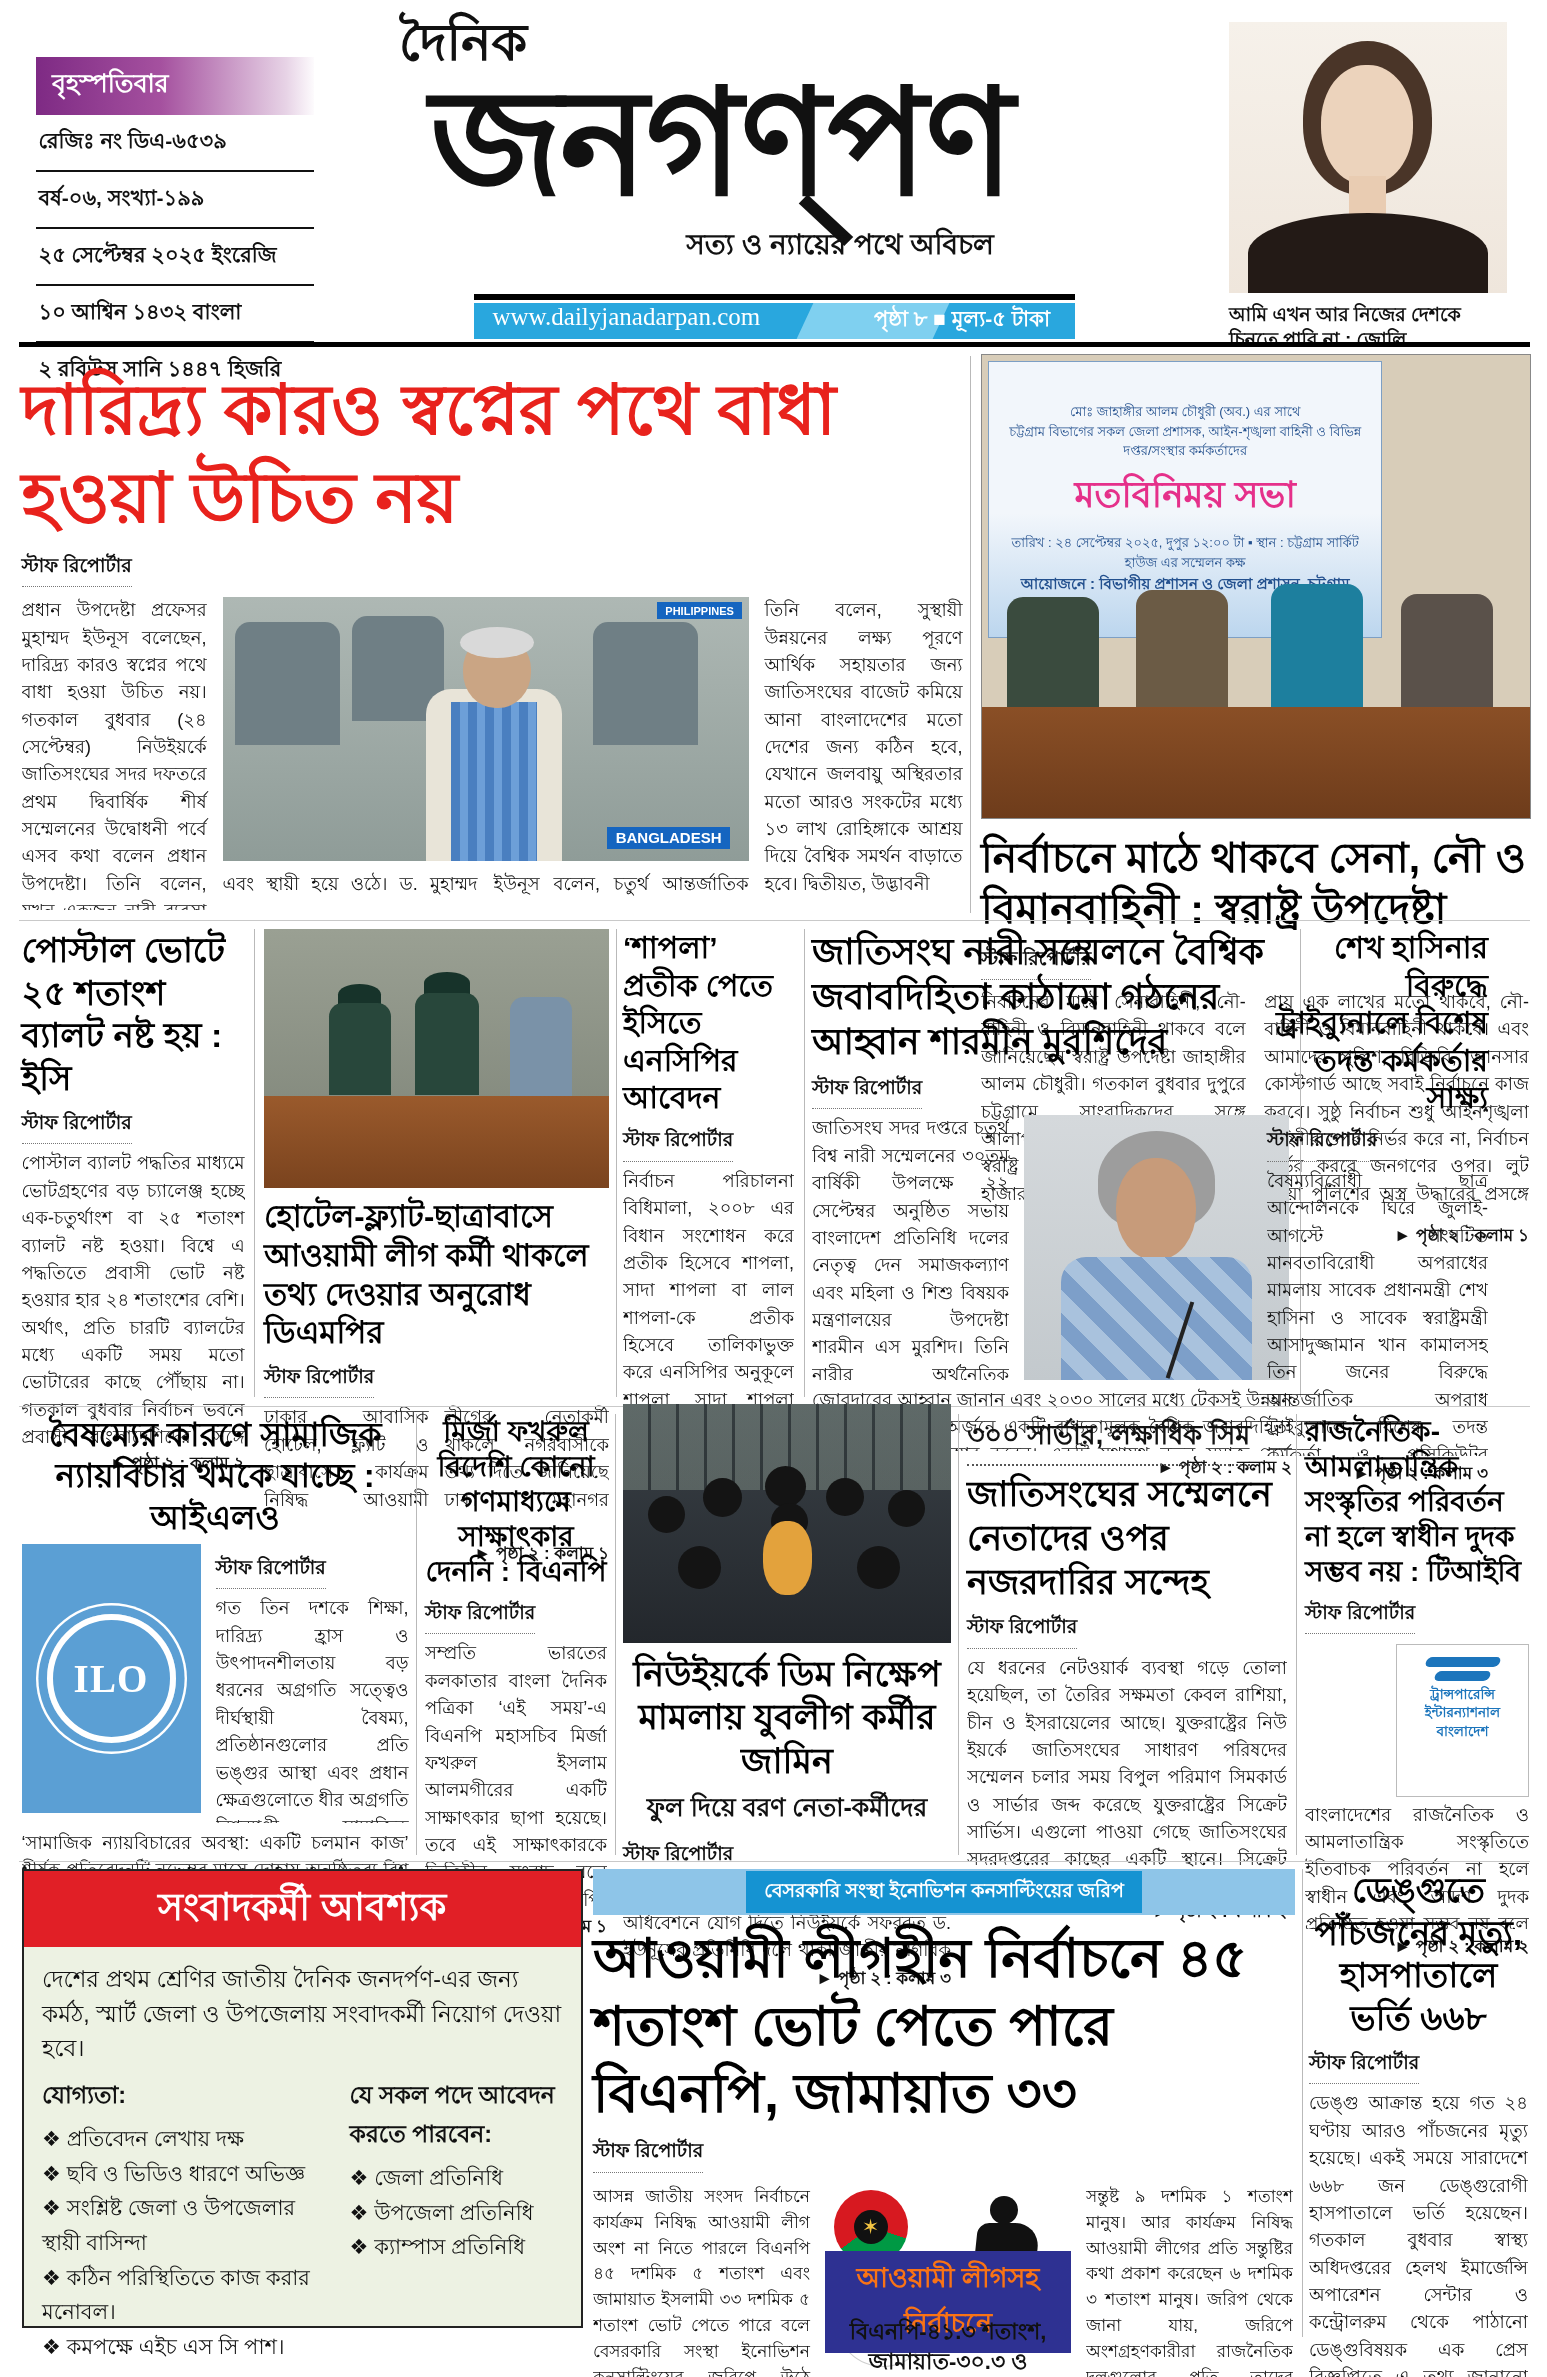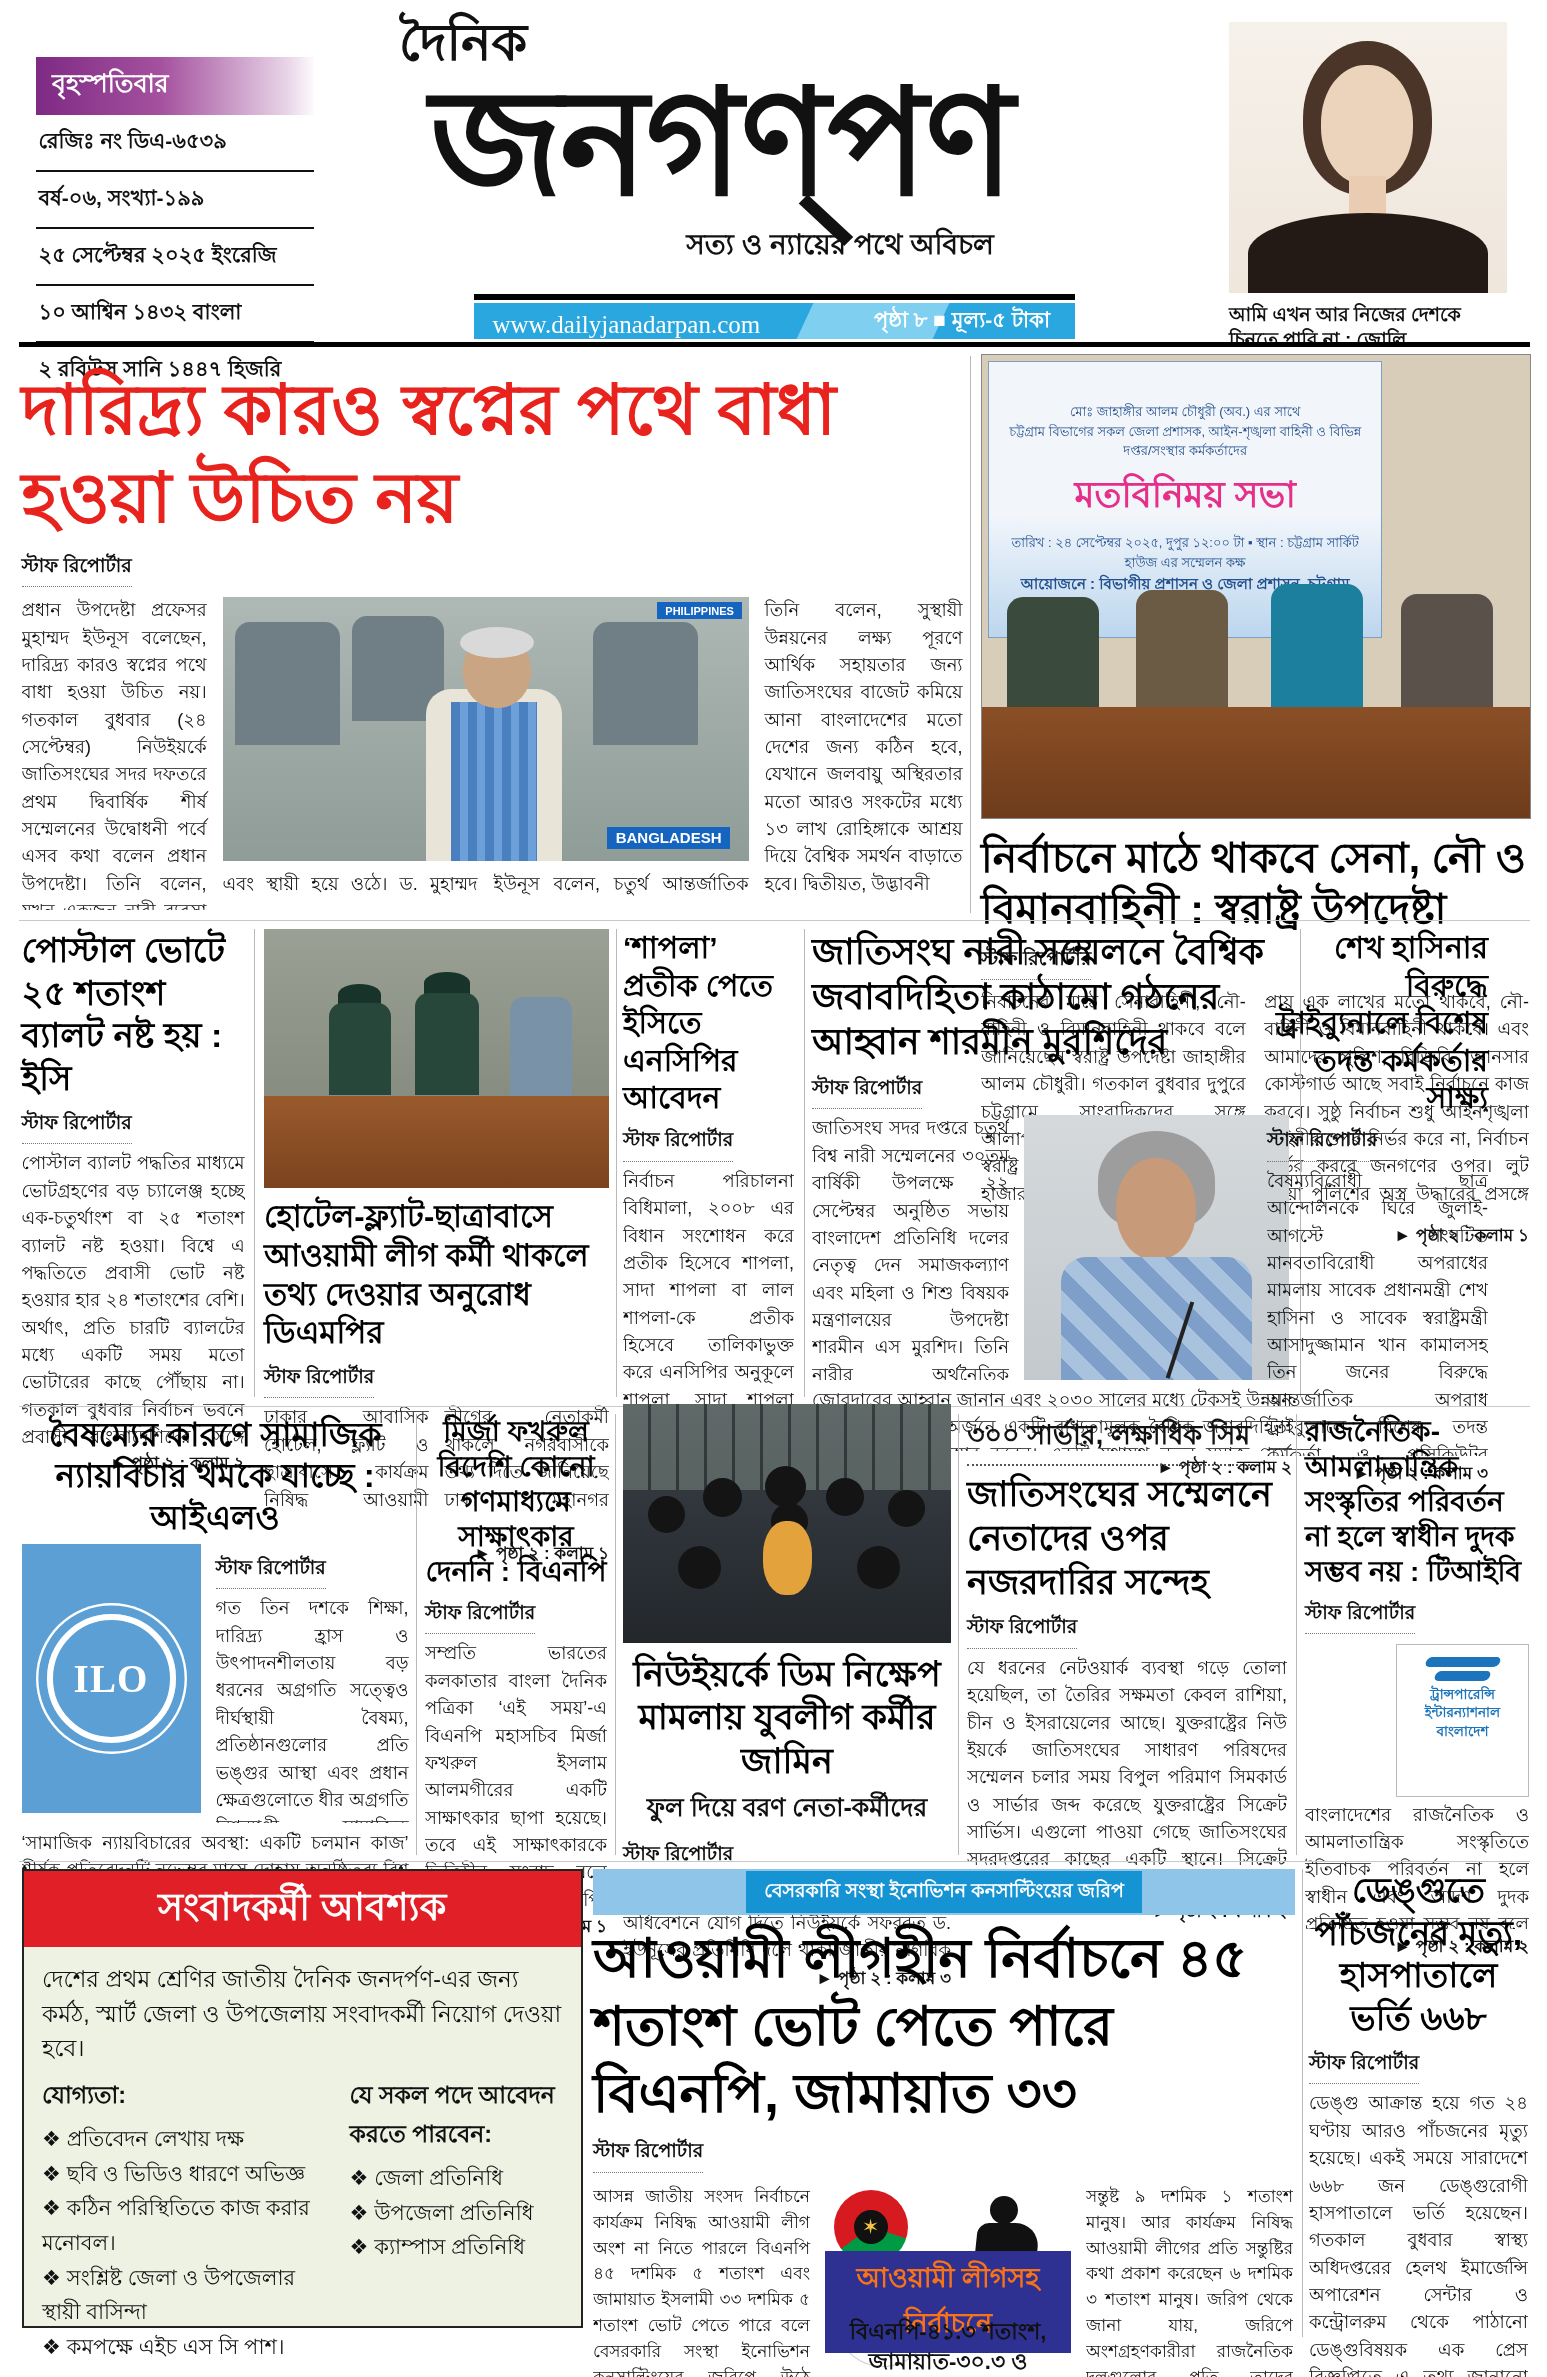--- a/index.html
+++ b/index.html
@@ -11,21 +11,21 @@
   .day-box{background:linear-gradient(90deg,#7e2a84,#a5519f 45%,#e7d3e6 90%,#fdfbfd);
            color:#fff;font-size:25px;font-weight:bold;padding:7.4px 16px;}
   .info-row{font-size:21px;font-weight:bold;padding:10px 2.5px;border-bottom:2.5px solid #111;}
   .info-row:last-child{border-bottom:none;}
   .brand-block{left:356px;top:17px;width:730px;text-align:center;}
   .brand-prefix{display:block;text-align:left;padding-left:43px;font-size:51px;font-weight:900;line-height:1;}
   .brand{display:block;font-size:148px;font-weight:900;line-height:1.02;letter-spacing:-2.5px;}
   .slogan{display:block;font-size:28px;font-weight:bold;text-align:right;padding-right:92px;margin-top:3.7px;}
   .webbar-wrap{left:474px;top:294px;width:601px;}
   .webbar-rule{height:5.5px;background:#000;margin-bottom:3.7px;}
-  .webbar{height:36px;background:#29a7de;display:flex;align-items:flex-end;position:relative;overflow:hidden;}
+  .webbar{height:36px;background:#29a7de;display:flex;align-items:flex-start;position:relative;overflow:hidden;}
   .webbar .stripe{position:absolute;left:55%;top:0;width:136px;height:100%;background:#7fd0f0;transform:skewX(-25deg);}
   .web-url{font-family:"Liberation Serif",serif;color:#fff;font-size:25px;padding-left:18.5px;position:relative;z-index:2;}
   .page-price{color:#fff;font-size:21px;font-weight:bold;margin-left:auto;padding-right:25px;position:relative;z-index:2;}
   .jolie-block{left:1229px;top:22px;width:278px;}
   .jolie-photo{position:relative;width:278px;height:271px;background:linear-gradient(180deg,#f6f1ea,#efe6dc);overflow:hidden;}
   .jolie-hair{position:absolute;left:74px;top:18.5px;width:129px;height:154px;background:#4a3528;border-radius:50% 50% 45% 45%;}
   .jolie-face{position:absolute;left:92px;top:43px;width:92px;height:120px;background:#ecd3bc;border-radius:48%;}
   .jolie-neck{position:absolute;left:120px;top:154px;width:37px;height:49px;background:#e9ccb2;}
   .jolie-dress{position:absolute;left:18.5px;top:191px;width:240px;height:80px;background:#231a16;border-radius:60% 60% 0 0;}
   .jolie-caption{font-size:19px;font-weight:bold;margin-top:8.6px;line-height:1.35;}
@@ -382,22 +382,22 @@
   <div class="abs ad">
     <div class="ad-header">সংবাদকর্মী আবশ্যক</div>
     <div class="ad-body">
       <div class="ad-intro">দেশের প্রথম শ্রেণির জাতীয় দৈনিক জনদর্পণ-এর জন্য কর্মঠ, স্মার্ট জেলা ও উপজেলায় সংবাদকর্মী নিয়োগ দেওয়া হবে।</div>
       <div class="ad-cols">
         <div style="width:289px;">
           <h4>যোগ্যতা:</h4>
           <ul class="ad-list">
             <li>প্রতিবেদন লেখায় দক্ষ</li>
             <li>ছবি ও ভিডিও ধারণে অভিজ্ঞ</li>
+            <li>সংশ্লিষ্ট জেলা ও উপজেলার স্থায়ী বাসিন্দা</li>
             <li>কঠিন পরিস্থিতিতে কাজ করার মনোবল।</li>
-            <li>সংশ্লিষ্ট জেলা ও উপজেলার স্থায়ী বাসিন্দা</li>
             <li>কমপক্ষে এইচ এস সি পাশ।</li>
           </ul>
         </div>
         <div style="width:209px;">
           <h4>যে সকল পদে আবেদন করতে পারবেন:</h4>
           <ul class="ad-list">
             <li>জেলা প্রতিনিধি</li>
             <li>উপজেলা প্রতিনিধি</li>
             <li>ক্যাম্পাস প্রতিনিধি</li>
           </ul>

